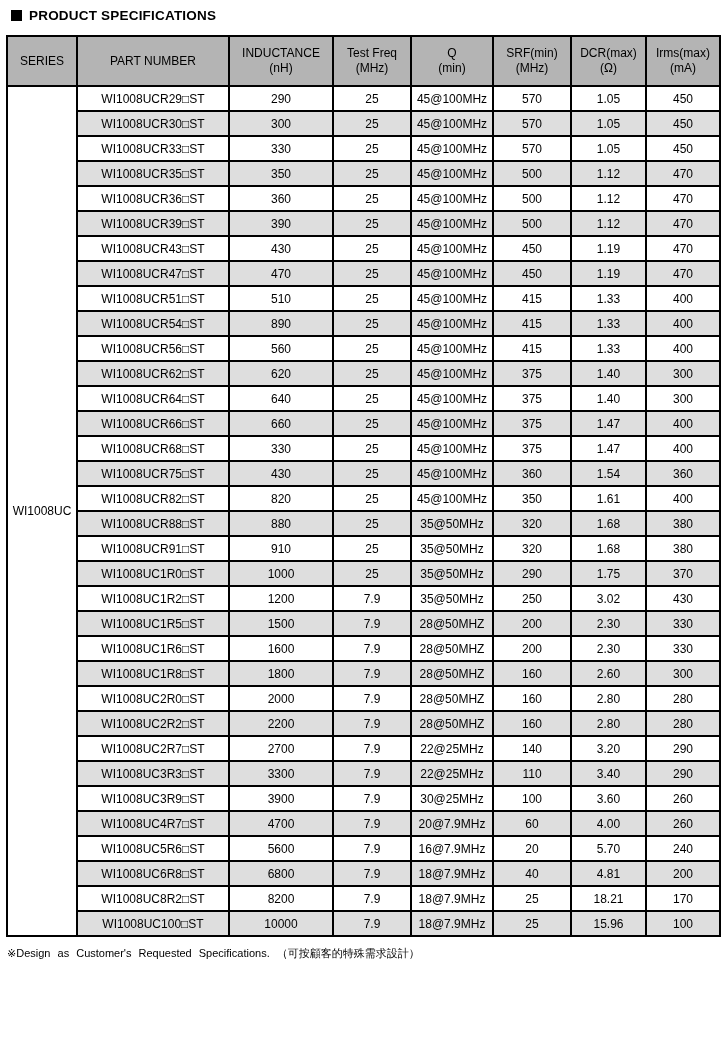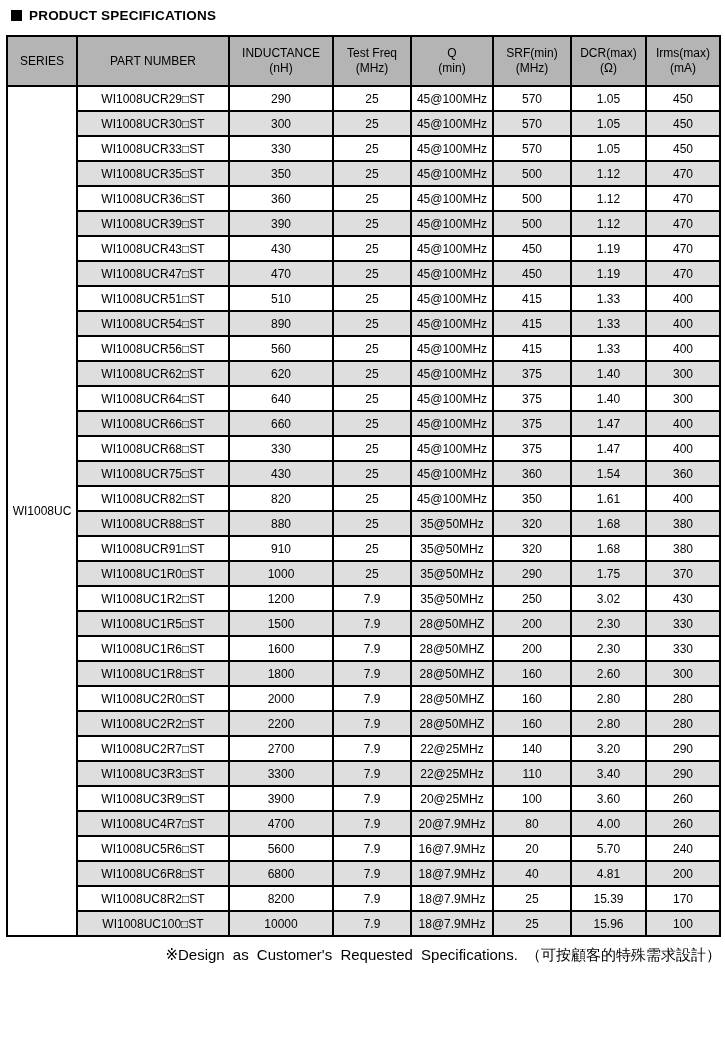--- a/index.html
+++ b/index.html
@@ -73,23 +73,22 @@
   .col-series   { width: 70px; }
   .col-part     { width: 152px; }
   .col-ind      { width: 104px; }
   .col-freq     { width: 78px; }
   .col-q        { width: 82px; }
   .col-srf      { width: 78px; }
   .col-dcr      { width: 75px; }
   .col-irms     { width: 74px; }
   .footnote {
     margin: 9px 0 0 2px;
-    font-size: 15px;
+    font-size: 11px;
     word-spacing: 4px;
-    text-align: right;
   }
 </style>
 </head>
 <body>
 
 <div class="title-row">
   <span class="bullet-square"></span>
   <span class="title-text">PRODUCT SPECIFICATIONS</span>
 </div>
 
@@ -389,31 +388,31 @@
         <td>7.9</td>
         <td>22@25MHz</td>
         <td>110</td>
         <td>3.40</td>
         <td>290</td>
       </tr>
       <tr>
         <td>WI1008UC3R9□ST</td>
         <td>3900</td>
         <td>7.9</td>
-        <td>20@25MHz</td>
+        <td>30@25MHz</td>
         <td>100</td>
         <td>3.60</td>
         <td>260</td>
       </tr>
       <tr class="alt">
         <td>WI1008UC4R7□ST</td>
         <td>4700</td>
         <td>7.9</td>
         <td>20@7.9MHz</td>
-        <td>80</td>
+        <td>60</td>
         <td>4.00</td>
         <td>260</td>
       </tr>
       <tr>
         <td>WI1008UC5R6□ST</td>
         <td>5600</td>
         <td>7.9</td>
         <td>16@7.9MHz</td>
         <td>20</td>
         <td>5.70</td>
@@ -427,21 +426,21 @@
         <td>40</td>
         <td>4.81</td>
         <td>200</td>
       </tr>
       <tr>
         <td>WI1008UC8R2□ST</td>
         <td>8200</td>
         <td>7.9</td>
         <td>18@7.9MHz</td>
         <td>25</td>
-        <td>15.39</td>
+        <td>18.21</td>
         <td>170</td>
       </tr>
       <tr class="alt">
         <td>WI1008UC100□ST</td>
         <td>10000</td>
         <td>7.9</td>
         <td>18@7.9MHz</td>
         <td>25</td>
         <td>15.96</td>
         <td>100</td>

